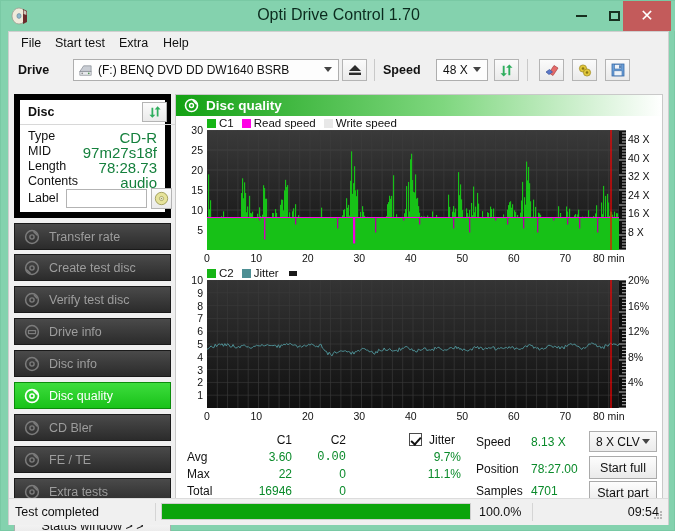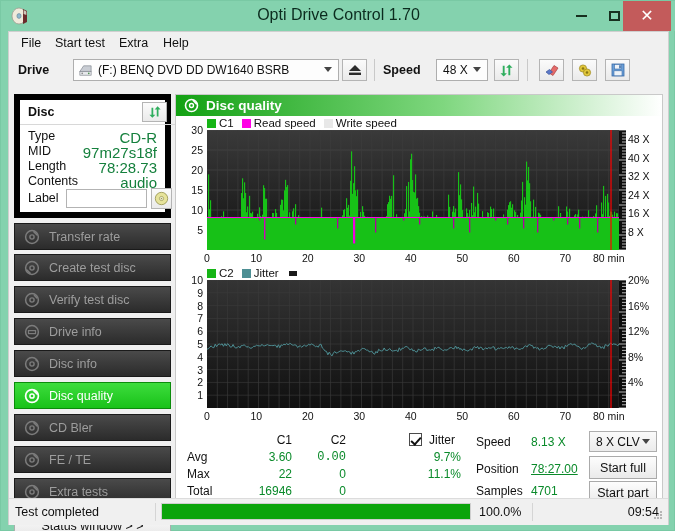--- a/index.html
+++ b/index.html
@@ -1129,21 +1129,21 @@
       <div class="stat-v" style="left:130px;top:372px;width:40px;">0</div>
       <div class="stat-v" style="left:235px;top:372px;width:50px;">11.1%</div>
 
       <div class="stat-l" style="left:11px;top:389px;">Total</div>
       <div class="stat-v" style="left:65px;top:389px;width:51px;">16946</div>
       <div class="stat-v" style="left:130px;top:389px;width:40px;">0</div>
 
       <div class="stat-l" style="left:300px;top:340px;">Speed</div>
       <div class="stat-v" style="left:355px;top:340px;width:60px;text-align:left;">8.13 X</div>
       <div class="stat-l" style="left:300px;top:367px;">Position</div>
-      <div class="stat-v" style="left:355px;top:367px;width:70px;text-align:left;text-decoration:underline;">78:27.00</div>
+      <div class="stat-v" style="left:355px;top:367px;width:70px;text-align:left;">78:27.00</div>
       <div class="stat-l" style="left:300px;top:389px;">Samples</div>
       <div class="stat-v" style="left:355px;top:389px;width:60px;text-align:left;">4701</div>
 
       <div class="combo" style="left:413px;top:336px;width:68px;height:21px;background:linear-gradient(#fafafa,#ebebeb);">
         <span style="position:absolute;left:6px;top:0;">8 X CLV</span>
         <span class="caret"></span>
       </div>
       <div class="btn" style="left:413px;top:361px;width:68px;height:23px;">Start full</div>
       <div class="btn" style="left:413px;top:386px;width:68px;height:23px;">Start part</div>
     </div>

